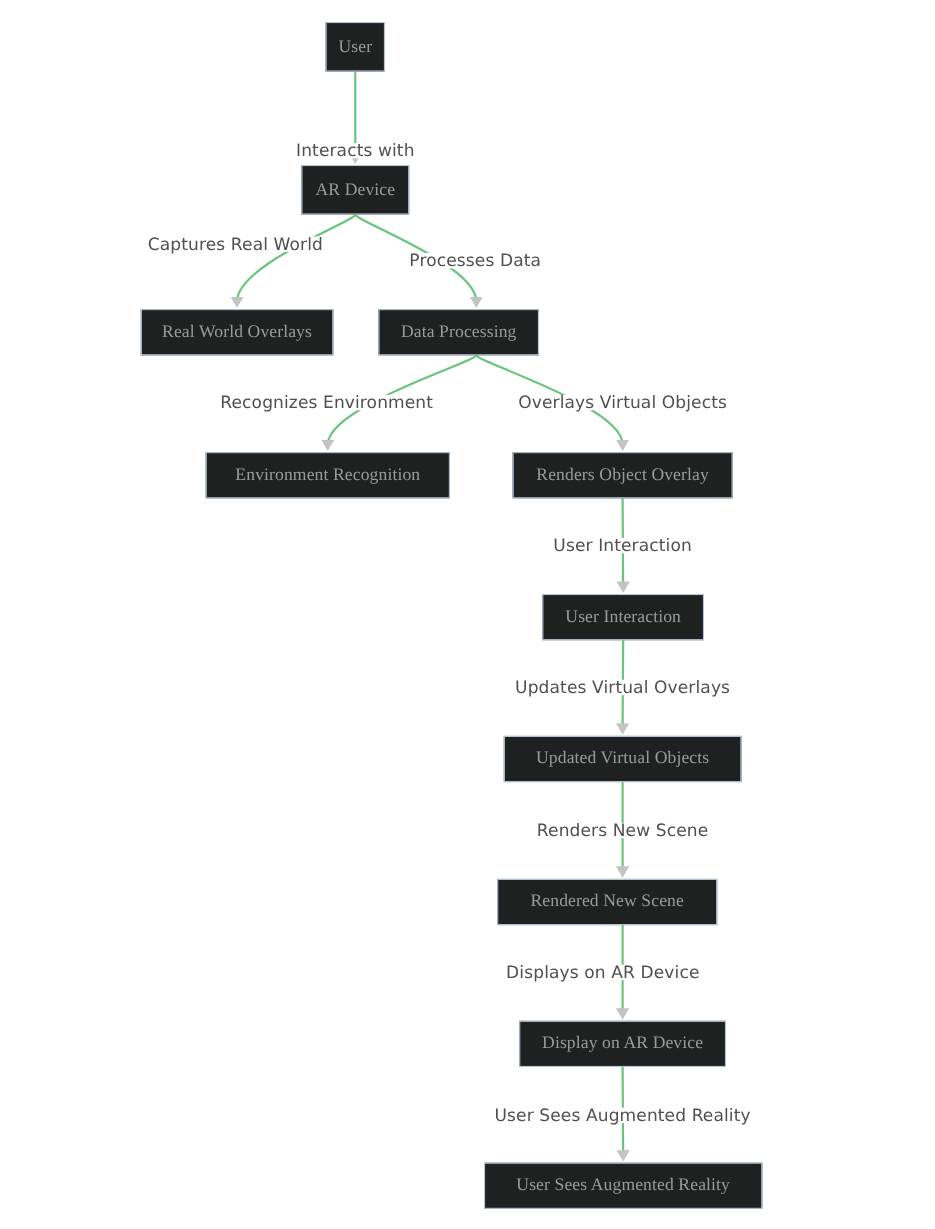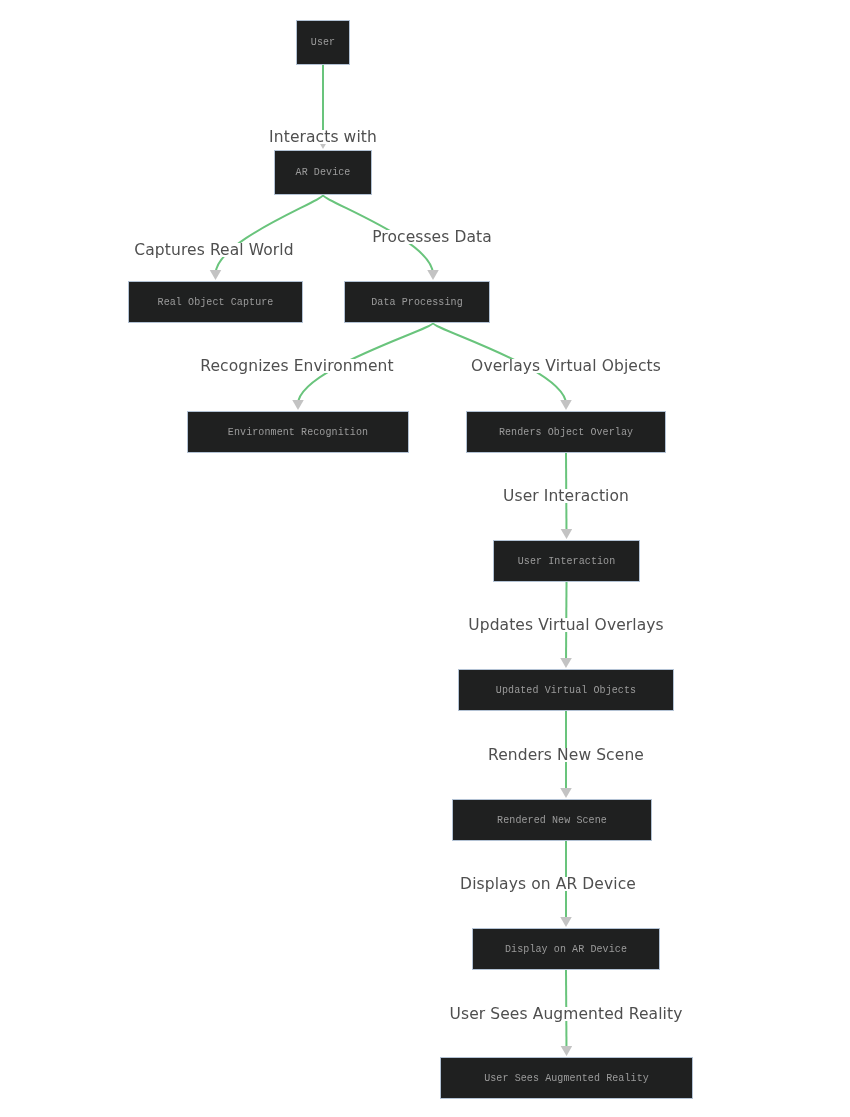--- a/index.html
+++ b/index.html
@@ -27,22 +27,22 @@
   }
   .node {
     position: absolute;
     box-sizing: border-box;
     background: #1f2020;
     border: 1.3px solid #b3c2d4;
     display: flex;
     align-items: center;
     justify-content: center;
     color: #9b9b9b;
-    font-size: 10px;
-    font-family: Liberation Mono, monospace;
+    font-size: 16px;
+    font-family: Liberation Serif, serif;
     letter-spacing: 0.1px;
     white-space: nowrap;
     z-index: 3;
   }
   .edge-label {
     position: absolute;
     color: #4f4f4f;
     font-size: 15.5px;
     font-family: "DejaVu Sans", sans-serif;
     letter-spacing: 0.1px;
@@ -88,33 +88,33 @@
         <path d="M 566.5 582 L 566 662" fill="none" stroke="#69c47c" stroke-width="2" marker-end="url(#arrowhead)"></path>
         <path d="M 566 711 L 566 792" fill="none" stroke="#69c47c" stroke-width="2" marker-end="url(#arrowhead)"></path>
         <path d="M 566 841 L 566 921" fill="none" stroke="#69c47c" stroke-width="2" marker-end="url(#arrowhead)"></path>
         <path d="M 566 970 L 566.5 1050" fill="none" stroke="#69c47c" stroke-width="2" marker-end="url(#arrowhead)"></path>
       </g>
   </svg>
 
   <div id="node-layer">
       <div class="node" style="left: 296px; top: 20px; width: 54px; height: 45px;">User</div>
       <div class="node" style="left: 274px; top: 150px; width: 98px; height: 45px;">AR Device</div>
-      <div class="node" style="left: 128px; top: 281px; width: 175px; height: 42px;">Real Object Capture</div>
+      <div class="node" style="left: 128px; top: 281px; width: 175px; height: 42px;">Real World Overlays</div>
       <div class="node" style="left: 344px; top: 281px; width: 146px; height: 42px;">Data Processing</div>
       <div class="node" style="left: 187px; top: 411px; width: 222px; height: 42px;">Environment Recognition</div>
       <div class="node" style="left: 466px; top: 411px; width: 200px; height: 42px;">Renders Object Overlay</div>
       <div class="node" style="left: 493px; top: 540px; width: 147px; height: 42px;">User Interaction</div>
       <div class="node" style="left: 458px; top: 669px; width: 216px; height: 42px;">Updated Virtual Objects</div>
       <div class="node" style="left: 452px; top: 799px; width: 200px; height: 42px;">Rendered New Scene</div>
       <div class="node" style="left: 472px; top: 928px; width: 188px; height: 42px;">Display on AR Device</div>
       <div class="node" style="left: 440px; top: 1057px; width: 253px; height: 42px;">User Sees Augmented Reality</div>
     </div>
   <div id="label-layer">
       <div class="edge-label" style="left: 323px; top: 107px; margin-top: 30px;"><span>Interacts with</span></div>
-      <div class="edge-label" style="left: 214px; top: 250px;"><span>Captures Real World</span></div>
+      <div class="edge-label" style="left: 214px; top: 222px;"><span>Captures Real World</span></div>
       <div class="edge-label" style="left: 432px; top: 237px;"><span>Processes Data</span></div>
       <div class="edge-label" style="left: 297px; top: 366px;"><span>Recognizes Environment</span></div>
       <div class="edge-label" style="left: 566px; top: 366px;"><span>Overlays Virtual Objects</span></div>
       <div class="edge-label" style="left: 566px; top: 496px;"><span>User Interaction</span></div>
       <div class="edge-label" style="left: 566px; top: 625px;"><span>Updates Virtual Overlays</span></div>
       <div class="edge-label" style="left: 566px; top: 755px;"><span>Renders New Scene</span></div>
       <div class="edge-label" style="left: 548px; top: 884px;"><span>Displays on AR Device</span></div>
       <div class="edge-label" style="left: 566px; top: 1014px;"><span>User Sees Augmented Reality</span></div>
     </div>
 

